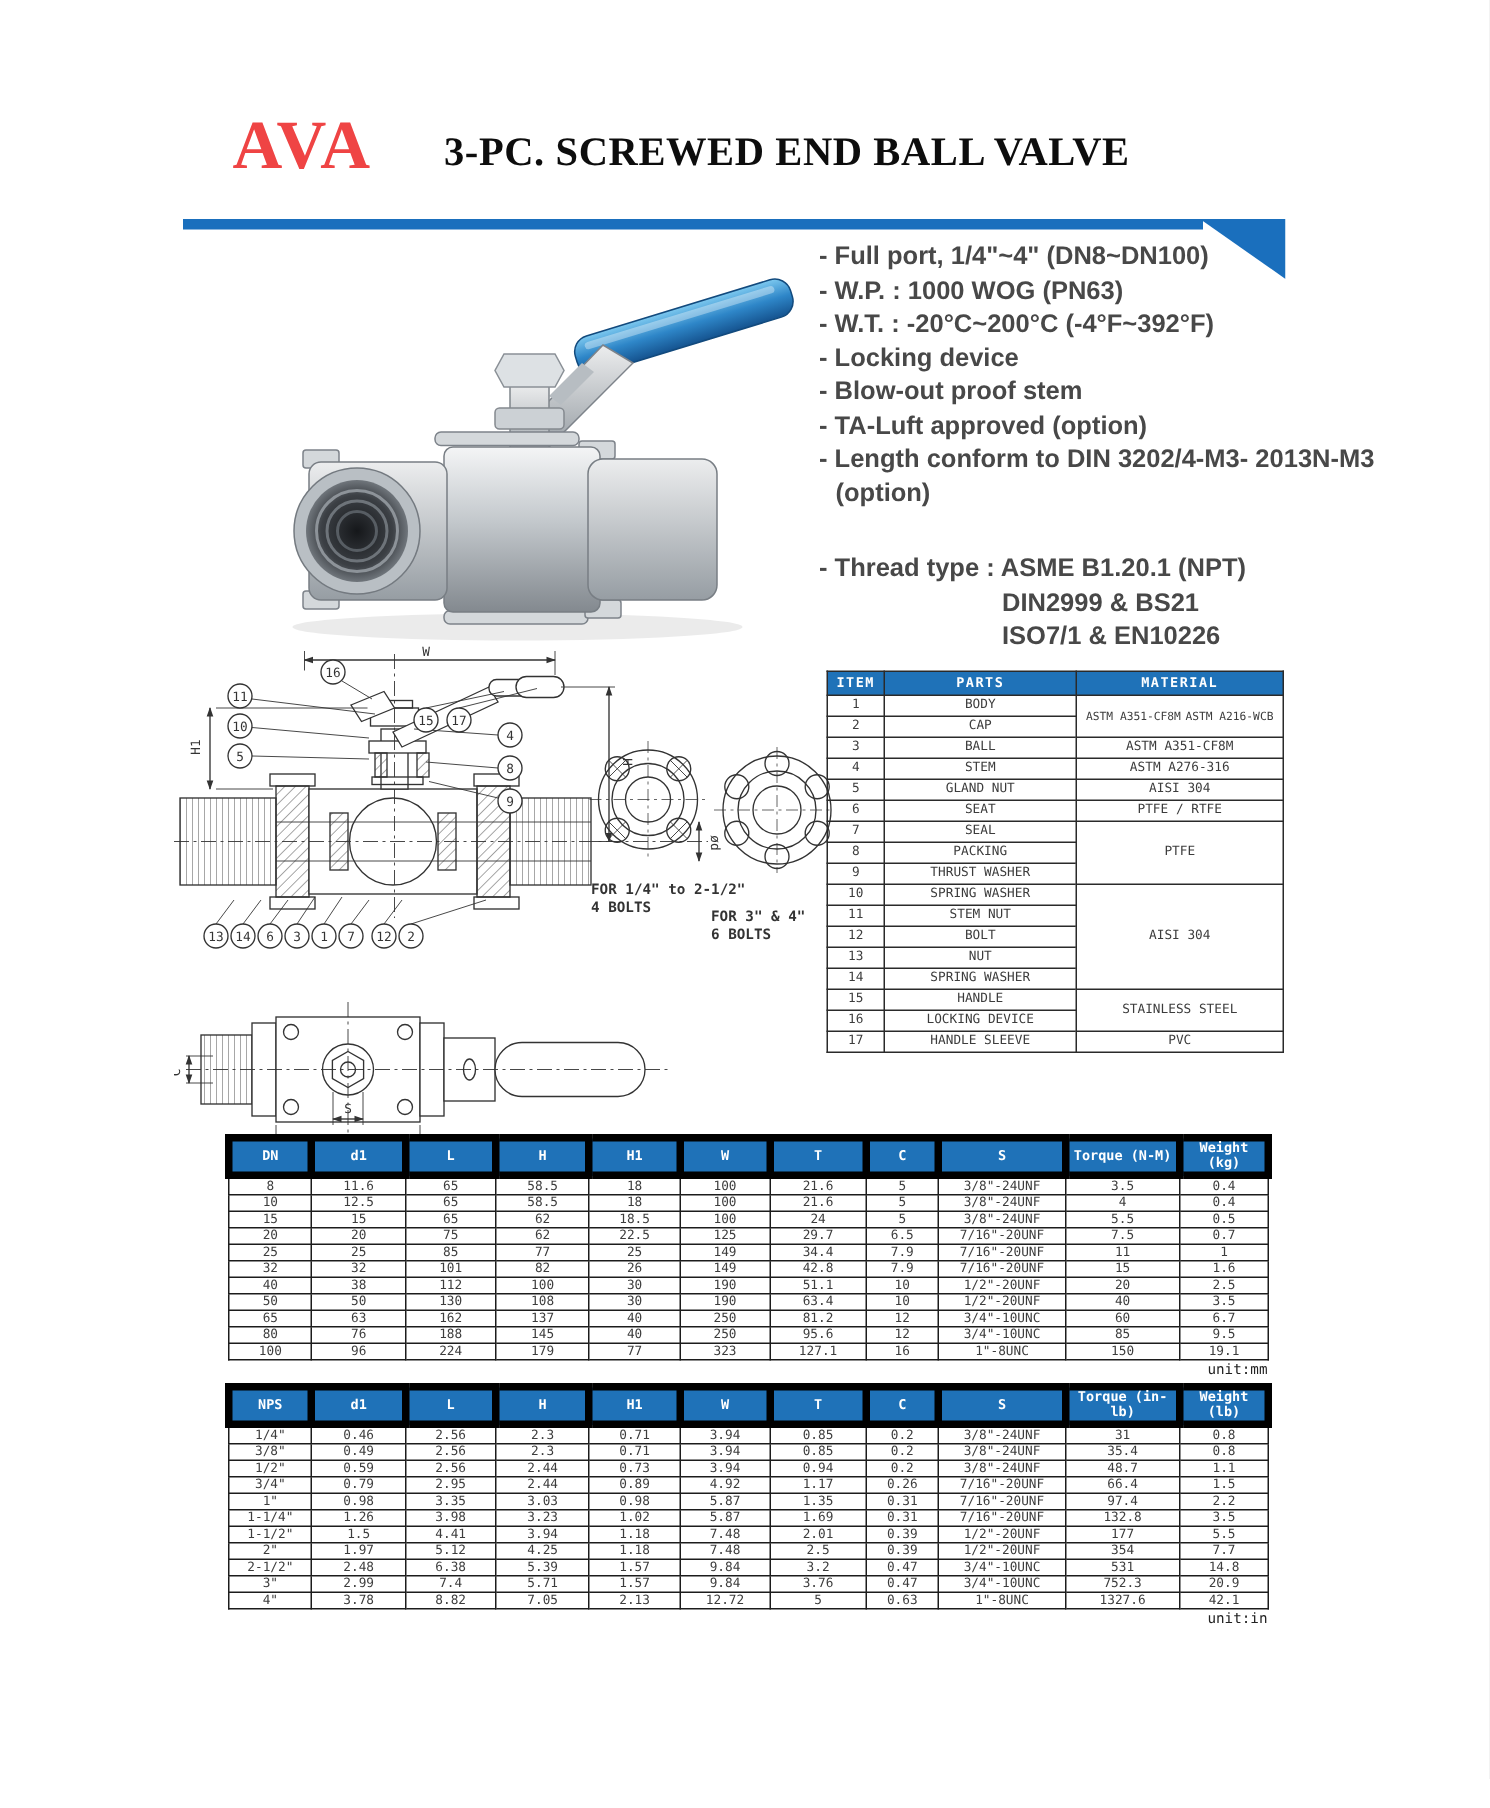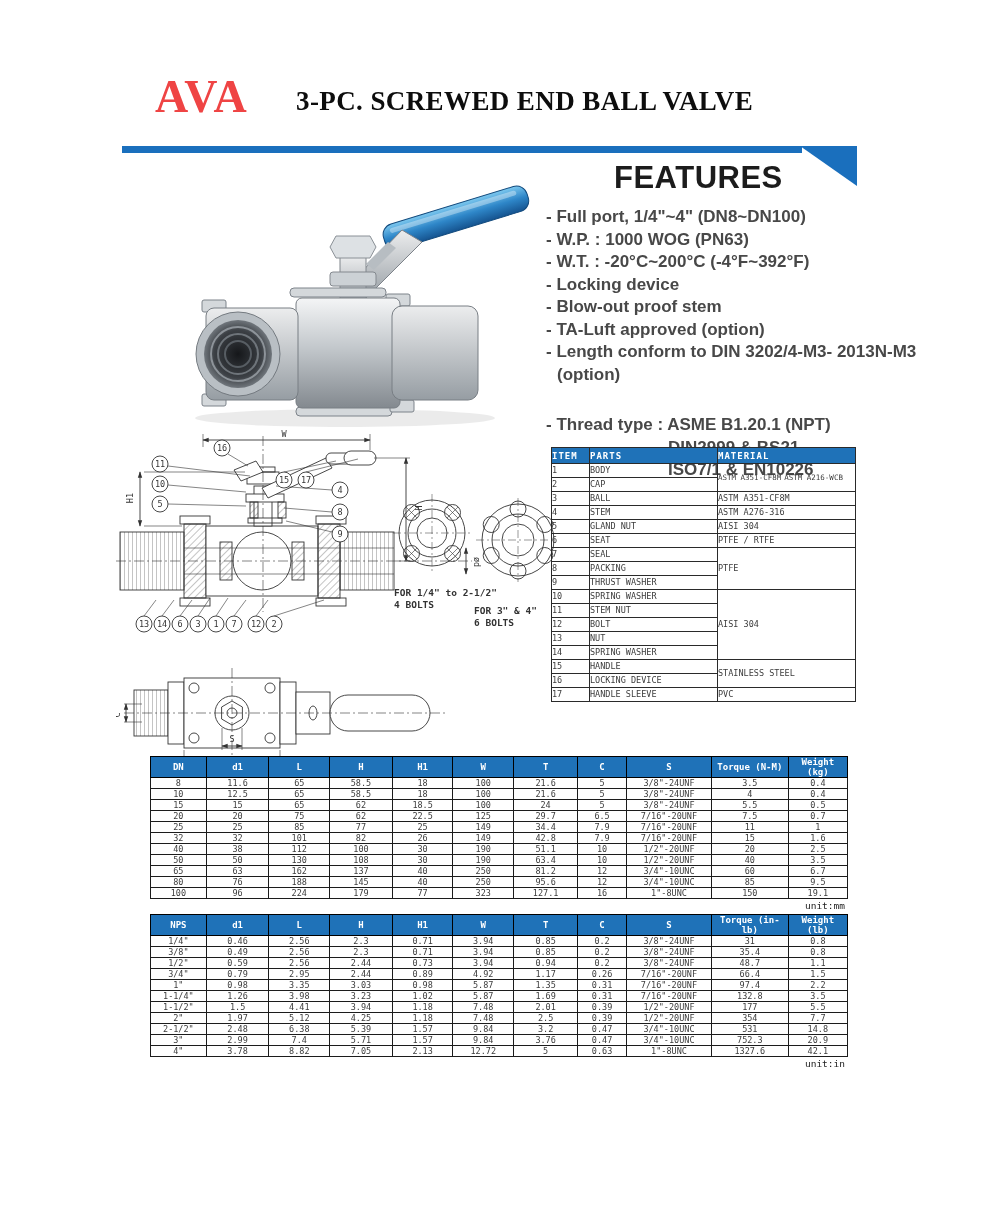--- a/index.html
+++ b/index.html
@@ -20,32 +20,32 @@
   .thread{margin-top:28px;font-size:17px;line-height:22.5px;}
   .thread .ind{padding-left:122px;}
   
   .photo{position:absolute;left:150px;top:160px;}
   
   .drawing{position:absolute;left:116px;top:428px;}
   .drawing text{font-family:"DejaVu Sans Mono",monospace;fill:#333;}
   
   .parts{position:absolute;left:551px;top:447px;width:304px;border-collapse:collapse;
          font-family:"DejaVu Sans Mono",monospace;font-size:8.5px;color:#3c3c3c;
-         text-align:left;table-layout:fixed;}
+         text-align:center;table-layout:fixed;}
   .parts th{background:#1f72b8;color:#fff;border:1px solid #2a2a2a;height:15px;
             font-size:9px;font-weight:bold;letter-spacing:1px;padding:0;}
   .parts td{border:1px solid #2a2a2a;height:13px;padding:0;line-height:1;}
   .parts .mat-split{font-size:7.5px;white-space:nowrap;margin-top:17px;}
   .parts .mat-split span+span{margin-left:3px;}
   .parts .dash-top{border-top:1px dashed #2a2a2a;}
   
   .tables{position:absolute;left:150px;top:756px;width:698px;}
   .dimtab{width:100%;border-collapse:collapse;table-layout:fixed;
           font-family:"DejaVu Sans Mono",monospace;font-size:8.5px;color:#3c3c3c;text-align:center;}
-  .dimtab th{background:#1f72b8;color:#fff;border:1px solid #000000;height:15px;
+  .dimtab th{background:#1f72b8;color:#fff;border:5px solid #000000;height:15px;
              font-size:9px;font-weight:bold;padding:0;}
   .dimtab td{border:1px solid #1c1c1c;height:10px;line-height:10px;padding:0;white-space:nowrap;}
   .unit{font-family:"DejaVu Sans Mono",monospace;font-size:9.5px;color:#222;
         text-align:right;padding:1px 3px 2px 0;height:12px;}
 </style>
 </head>
 <body>
 
 <div class="page">
 
@@ -100,21 +100,20 @@
     <rect x="242" y="146" width="86" height="94" rx="10" fill="url(#gSteel2)" stroke="#787e84"></rect>
     <rect x="56" y="148" width="92" height="92" rx="8" fill="url(#gSteel2)" stroke="#787e84"></rect>
     <circle cx="88" cy="194" r="42" fill="#b9bfc4" stroke="#747a80"></circle>
     <circle cx="88" cy="194" r="34" fill="url(#gBore)"></circle>
     <circle cx="88" cy="194" r="27" fill="none" stroke="#8d9399" stroke-width="2"></circle>
     <circle cx="88" cy="194" r="20" fill="none" stroke="#6e747a" stroke-width="2"></circle>
     <circle cx="88" cy="194" r="13" fill="none" stroke="#575d63" stroke-width="2"></circle>
   </svg>
 
   <section class="features">
-    <h2>FEATURES</h2>
     <ul>
       <li>- Full port, 1/4"~4" (DN8~DN100)</li>
       <li>- W.P. : 1000 WOG (PN63)</li>
       <li>- W.T. : -20°C~200°C (-4°F~392°F)</li>
       <li>- Locking device</li>
       <li>- Blow-out proof stem</li>
       <li>- TA-Luft approved (option)</li>
       <li>- Length conform to DIN 3202/4-M3- 2013N-M3 (option)</li>
     </ul>
     <div class="thread">

